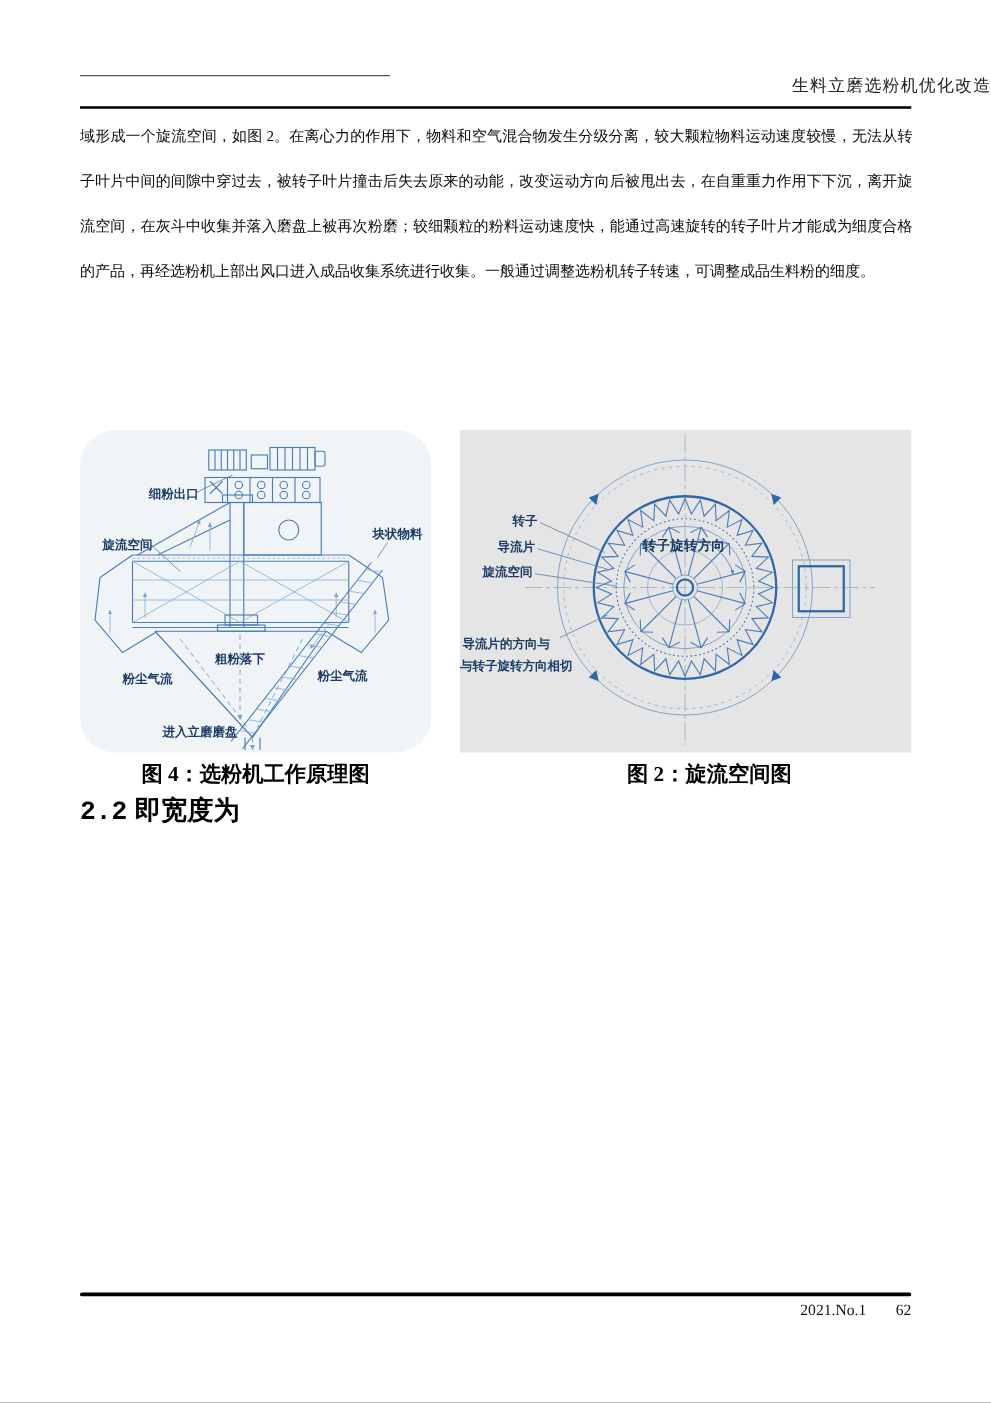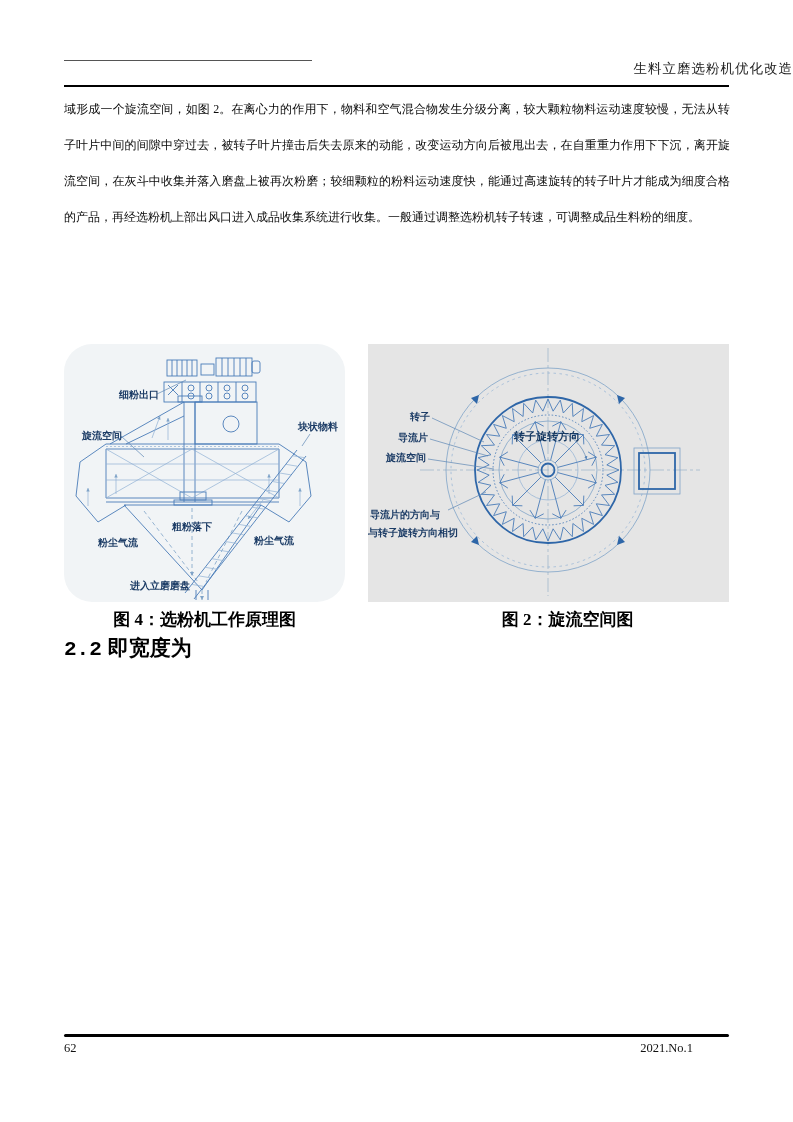--- a/index.html
+++ b/index.html
@@ -24,21 +24,21 @@
   .figbox svg{display:block;width:100%;height:100%;}
   .caption{position:absolute;top:608px;font-size:17px;font-weight:bold;text-align:center;
     font-family:"Liberation Serif","DejaVu Serif",serif;color:#000;}
   .cap1{left:64px;width:281px;}
   .cap2{left:387px;width:361px;}
   .sec-head{position:absolute;left:64px;top:634px;font-size:21px;font-weight:bold;
     font-family:"Liberation Sans","DejaVu Sans",sans-serif;color:#000;}
   .sec-head .num{font-family:Liberation Mono, monospace;margin-right:6px;}
   .ftr-rule{position:absolute;left:64px;top:1034px;width:665px;height:3px;background:#000;border-radius:2px;}
   .ftr-row{position:absolute;left:64px;top:1041px;width:665px;font-size:12.5px;color:#111;}
-  .ftr-page{position:absolute;left:0;width:100%;text-align:left;}
+  .ftr-page{position:absolute;left:0;width:100%;text-align:right;}
   .ftr-issue{position:absolute;right:36px;}
   
   .ln{stroke:#4a7cb8;stroke-width:.9;fill:none;}
   .bold-ln{stroke:#2e66a8;stroke-width:1.8;fill:none;}
   .lt{stroke:#8fb0d4;stroke-width:.7;fill:none;}
   .lt2{stroke:#7fa3c8;stroke-width:.8;fill:none;}
   .dsh{stroke:#7fa3c8;stroke-width:.8;fill:none;stroke-dasharray:4 3;}
   .cross{stroke:#9ab1c8;stroke-width:.7;fill:none;stroke-dasharray:14 3 3 3;}
   .ldr{stroke:#5d86b4;stroke-width:.7;fill:none;}
   .fill-b{fill:#2e66a8;stroke:none;}

